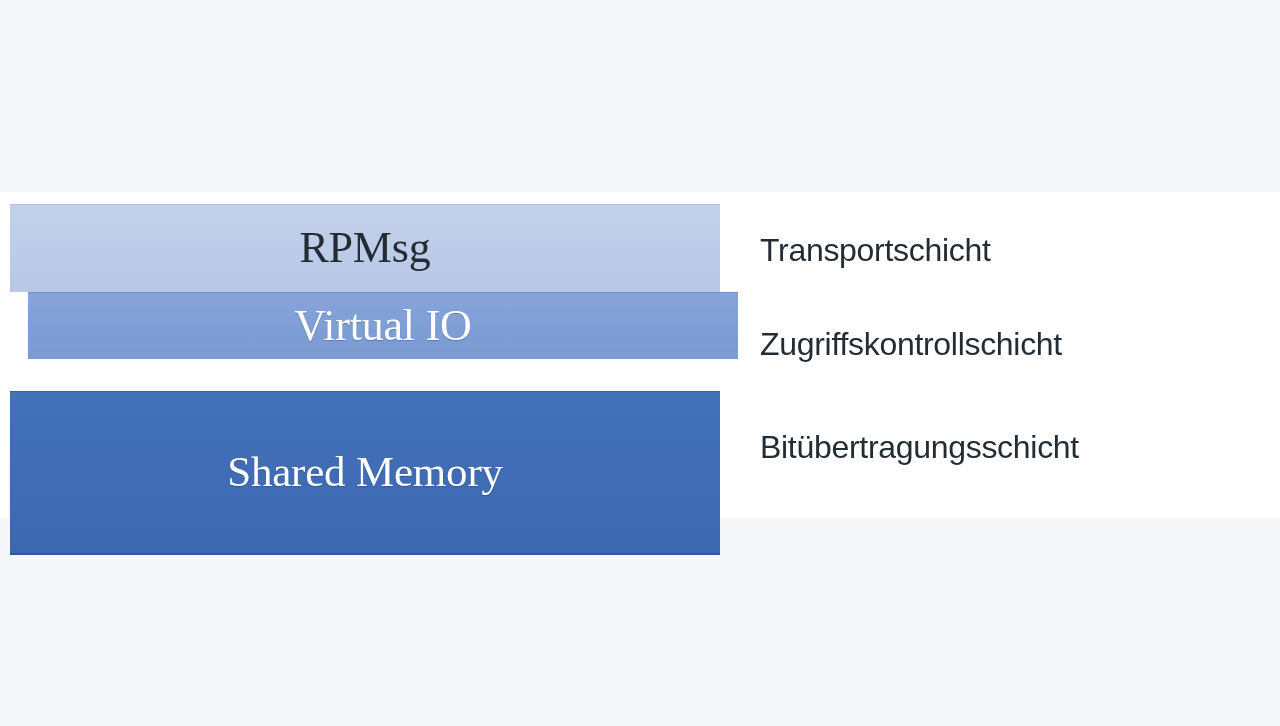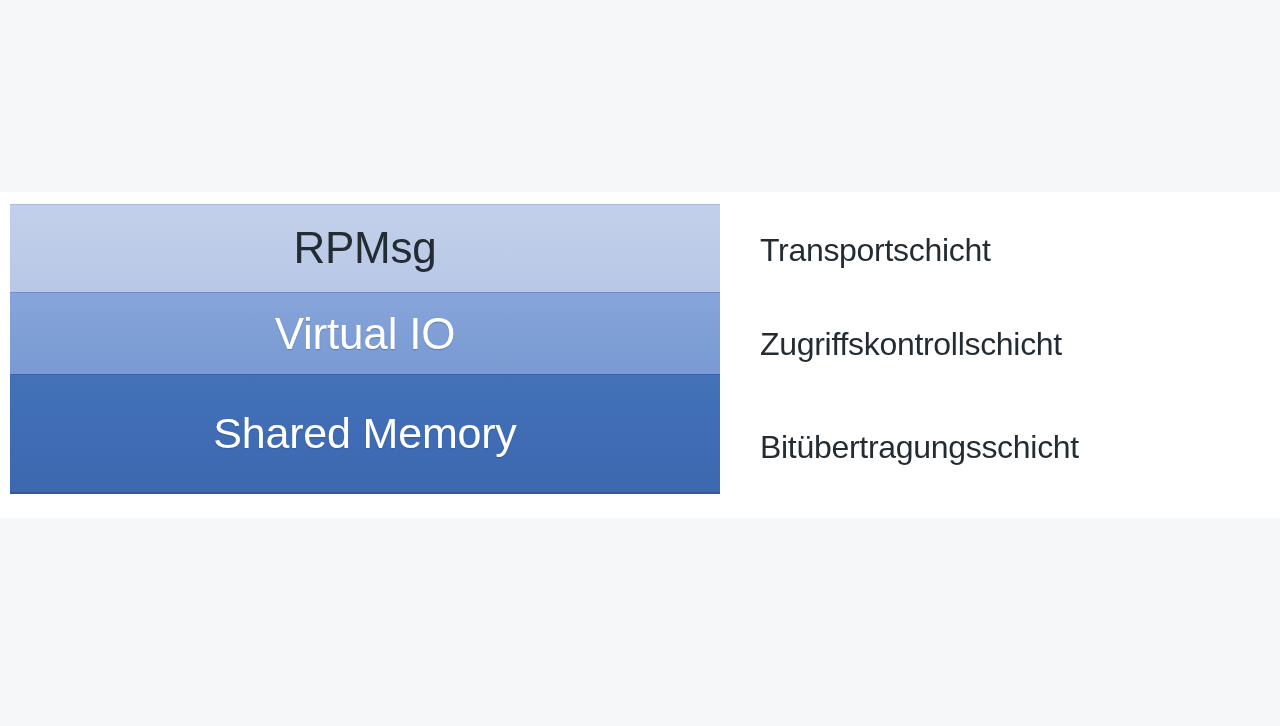--- a/index.html
+++ b/index.html
@@ -55,38 +55,40 @@
   }
 
   .layer-block.l1 {
     top: 0px;
     height: 88px;
     background: linear-gradient(180deg, #c3d0ea 0%, #bccbe8 60%, #b8c7e6 100%);
     border-top: 1px solid #aebcdc;
   }
   .layer-block.l2 {
     top: 88px;
-    height: 83px;
+    height: 67px;
     background: linear-gradient(180deg, #87a5da 0%, #7e9ed6 55%, #7b9ad3 100%);
     border-top: 1px solid #7190c6;
+    margin-left: 18px;
   }
   .layer-block.l3 {
-    top: 170px;
-    height: 120px;
+    top: 187px;
+    height: 164px;
     background: linear-gradient(180deg, #4372b9 0%, #3f6cb4 55%, #3c68b0 100%);
     border-top: 1px solid #3761a6;
     border-bottom: 2px solid #33599b;
     gap: 16px;
   }
 
   .layer-label {
     font-size: 44px;
     line-height: 1.06;
     letter-spacing: -0.2px;
     white-space: nowrap;
+    font-family: Liberation Serif, serif;
   }
 
   .layer-label.dark {
     color: #232b33;
   }
   .layer-label.light {
     color: #ffffff;
     text-shadow: 0 1px 1px rgba(30, 60, 110, 0.35);
   }
 

